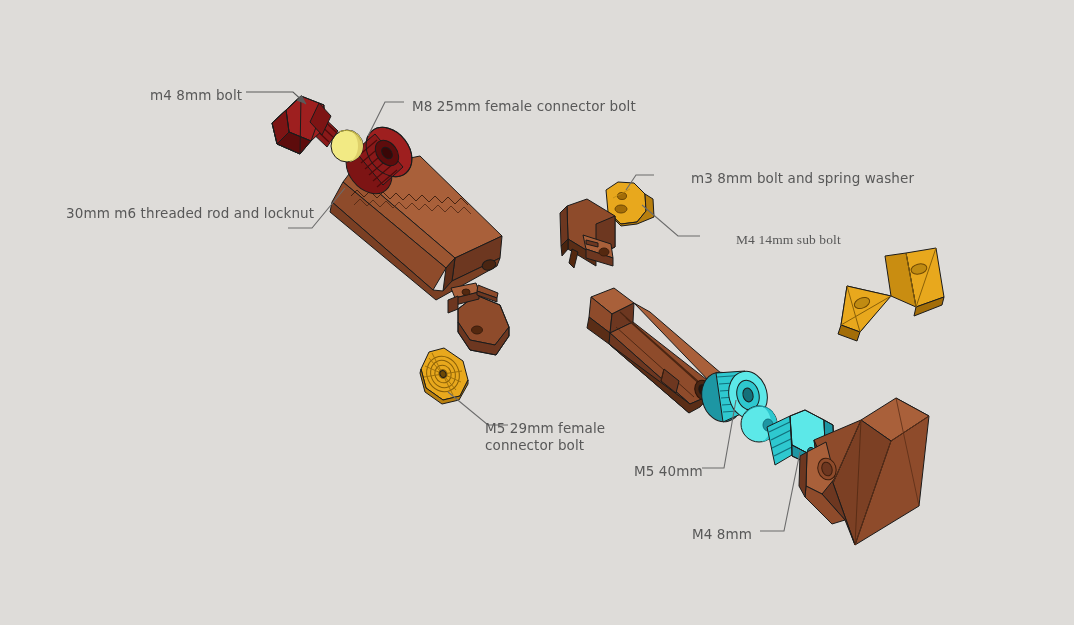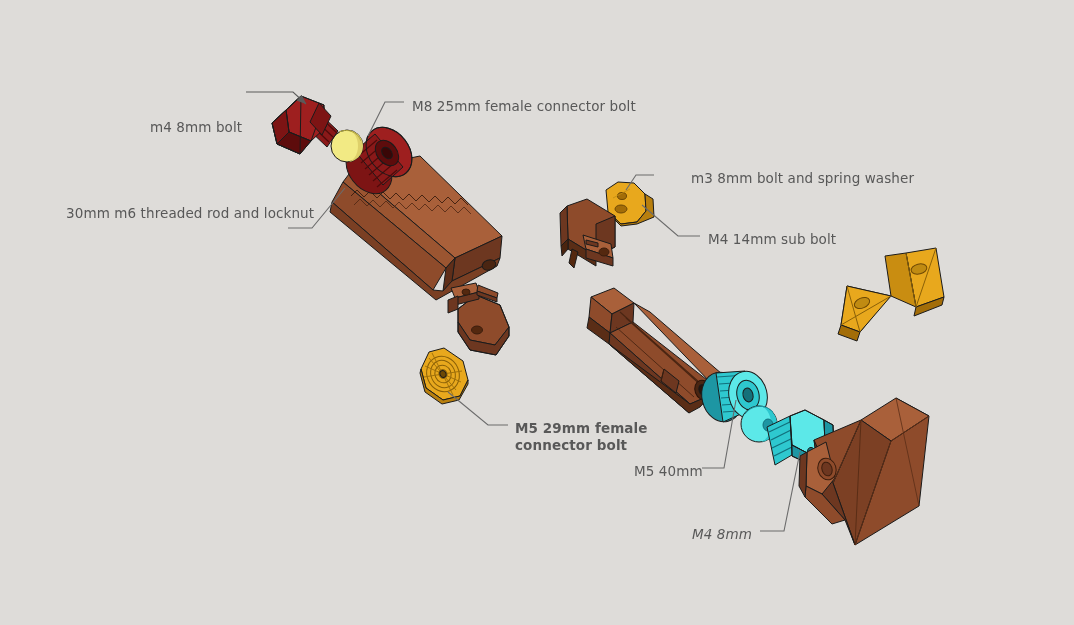--- a/index.html
+++ b/index.html
@@ -300,28 +300,28 @@
     <path d="M404,102 L385,102 L368,136"></path>
     <path d="M288,228 L312,228 L345,188"></path>
     <path d="M654,175 L636,175 L626,190"></path>
     <path d="M700,236 L678,236 L642,205"></path>
     <path d="M508,425 L488,425 L448,392"></path>
     <path d="M702,468 L724,468 L736,400"></path>
     <path d="M760,531 L784,531 L800,452"></path>
   </g>
 </svg>
 
-<div class="lbl" style="left:150px; top:87px;margin-top:32px;">m4 8mm bolt</div>
+<div class="lbl" style="left:150px; top:87px;">m4 8mm bolt</div>
 
 <div class="lbl" style="left:412px; top:98px;">M8 25mm female connector bolt</div>
 
 <div class="lbl" style="left:66px; top:205px;">30mm m6 threaded rod and locknut</div>
 
 <div class="lbl" style="left:691px; top:170px;">m3 8mm bolt and spring washer</div>
 
-<div class="lbl" style="left:708px; top:231px;">M4 14mm sub bolt</div>
-
-<div class="lbl" style="left:515px; top:420px;font-weight:bold;">M5 29mm female
+<div class="lbl" style="left:736px; top:231px;font-family:Liberation Serif, serif;">M4 14mm sub bolt</div>
+
+<div class="lbl" style="left:485px; top:420px;">M5 29mm female
 connector bolt</div>
 
 <div class="lbl" style="left:634px; top:463px;text-align:center;">M5 40mm</div>
 
-<div class="lbl" style="left:692px; top:526px;font-style:italic;">M4 8mm</div>
+<div class="lbl" style="left:692px; top:526px;">M4 8mm</div>
 
 </body></html>

